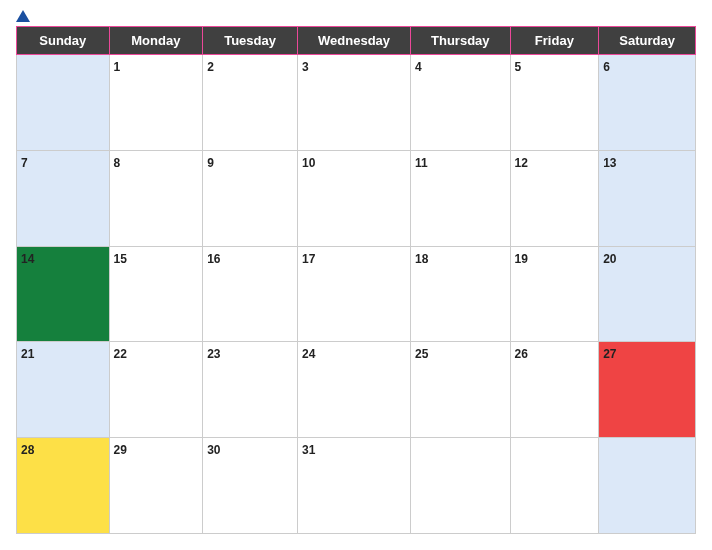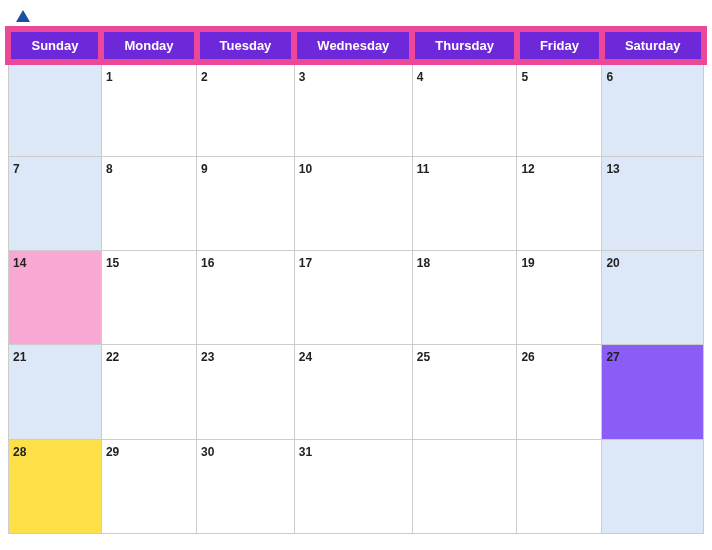--- a/index.html
+++ b/index.html
@@ -67,27 +67,27 @@
       text-align: right;
     }
 
     .calendar-table {
       width: 100%;
       border-collapse: collapse;
       flex: 1;
     }
 
     .calendar-table thead tr th {
-      background-color: #6d28d9;
+      background-color: #404040;
       color: #fff;
       font-size: 13px;
       font-weight: 600;
       text-align: center;
       padding: 6px 20px;
-      border: 6px solid #ec4899;
+      border: 1px solid #ec4899;
     }
 
     .calendar-table tbody tr td {
       border: 1px solid #ccc;
       vertical-align: top;
       padding: 2px 4px;
       height: 72px;
       width: calc(100% / 7);
     }
 
@@ -138,36 +138,36 @@
       <tr>
         <td style="background-color: rgb(220, 232, 248);"><span class="day-number">7</span></td>
         <td style="background-color: rgb(255, 255, 255);"><span class="day-number">8</span></td>
         <td style="background-color: rgb(255, 255, 255);"><span class="day-number">9</span></td>
         <td style="background-color: rgb(255, 255, 255);"><span class="day-number">10</span></td>
         <td style="background-color: rgb(255, 255, 255); margin-left: 21px;"><span class="day-number">11</span></td>
         <td style="background-color: rgb(255, 255, 255);"><span class="day-number">12</span></td>
         <td style="background-color: rgb(220, 232, 248);"><span class="day-number">13</span></td>
       </tr>
       <tr>
-        <td style="background-color: #f9a8d4;"><span class="day-number">14</span></td>
+        <td style="background-color: #15803d;"><span class="day-number">14</span></td>
         <td style="background-color: rgb(255, 255, 255);"><span class="day-number">15</span></td>
         <td style="background-color: rgb(255, 255, 255);"><span class="day-number">16</span></td>
         <td style="background-color: rgb(255, 255, 255);"><span class="day-number">17</span></td>
         <td style="background-color: rgb(255, 255, 255);"><span class="day-number">18</span></td>
         <td style="background-color: rgb(255, 255, 255);"><span class="day-number">19</span></td>
         <td style="background-color: rgb(220, 232, 248);"><span class="day-number">20</span></td>
       </tr>
       <tr>
         <td style="background-color: rgb(220, 232, 248);"><span class="day-number">21</span></td>
         <td style="background-color: rgb(255, 255, 255); margin-top: 8px;"><span class="day-number">22</span></td>
         <td style="background-color: rgb(255, 255, 255);"><span class="day-number">23</span></td>
         <td style="background-color: rgb(255, 255, 255);"><span class="day-number">24</span></td>
         <td style="background-color: rgb(255, 255, 255);"><span class="day-number">25</span></td>
         <td style="background-color: rgb(255, 255, 255); margin-top: 48px;"><span class="day-number">26</span></td>
-        <td style="background-color: #8b5cf6;"><span class="day-number">27</span></td>
+        <td style="background-color: #ef4444;"><span class="day-number">27</span></td>
       </tr>
       <tr>
         <td style="background-color: #fde047; margin-top: 28px;"><span class="day-number">28</span></td>
         <td style="background-color: rgb(255, 255, 255);"><span class="day-number">29</span></td>
         <td style="background-color: rgb(255, 255, 255);"><span class="day-number">30</span></td>
         <td style="background-color: rgb(255, 255, 255);"><span class="day-number">31</span></td>
         <td style="background-color: rgb(255, 255, 255);"></td>
         <td style="background-color: rgb(255, 255, 255);"></td>
         <td style="background-color: rgb(220, 232, 248);"></td>
       </tr>

